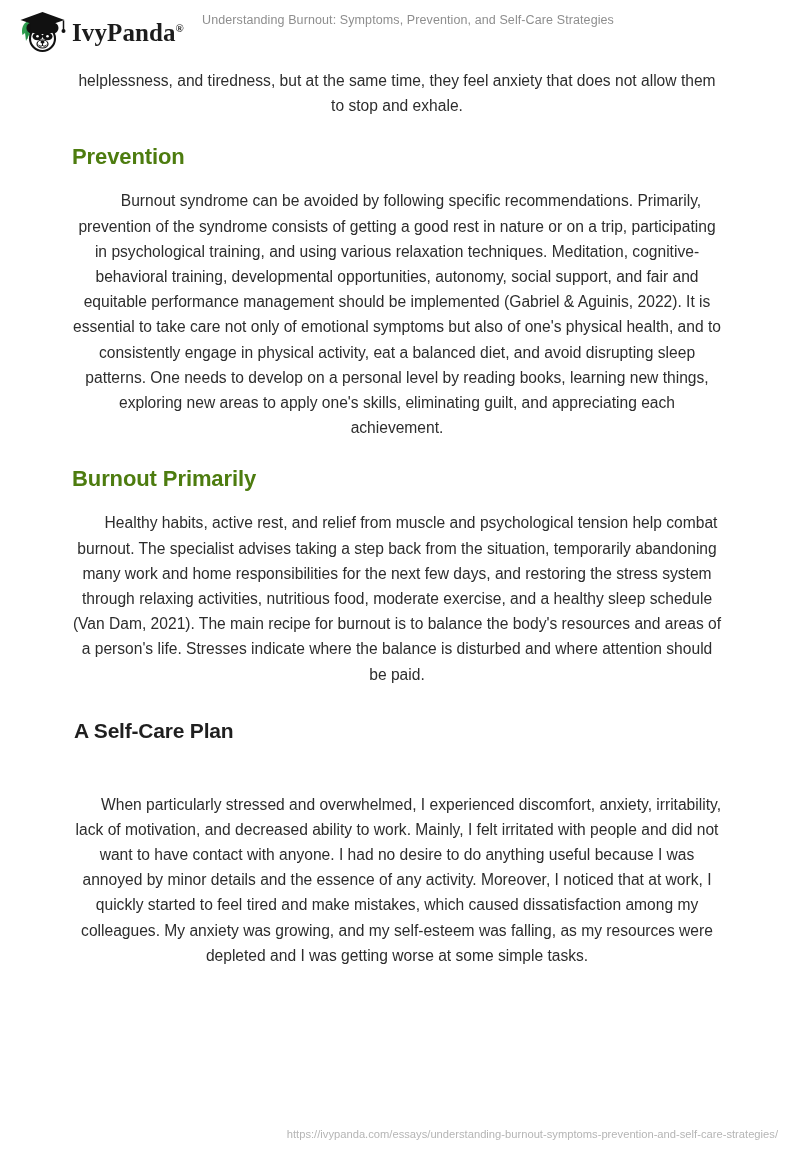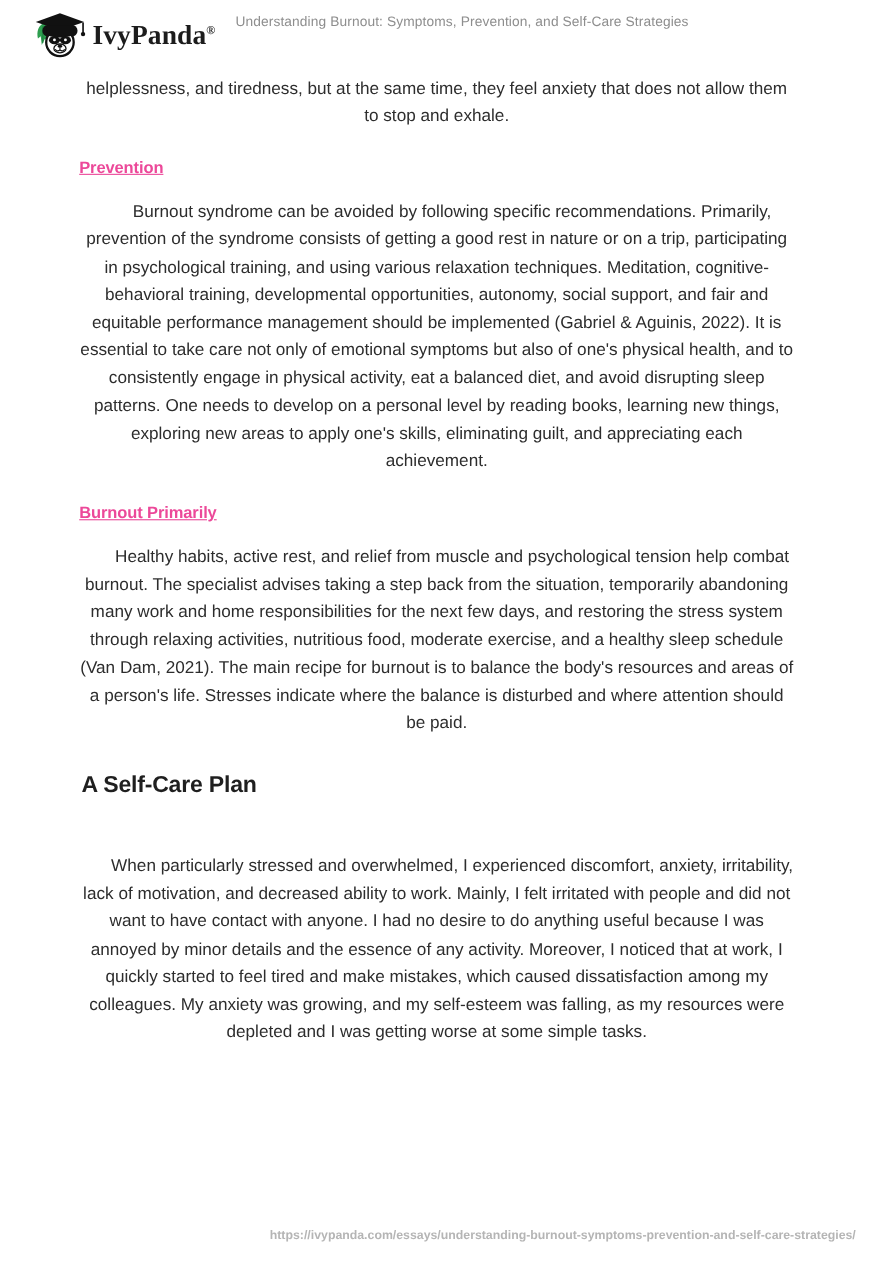--- a/index.html
+++ b/index.html
@@ -14,21 +14,21 @@
     position: relative;
     font-family: "Liberation Sans", sans-serif;
     color: #2b2b2b;
     overflow: hidden;
   }
 
   
   .page-header {
     position: absolute;
     top: 0;
-    left: 12px;
+    left: 0;
     width: 784px;
     height: 62px;
     box-sizing: border-box;
   }
   .brand {
     position: absolute;
     left: 14px;
     top: 10px;
     display: flex;
     align-items: center;
@@ -88,41 +88,39 @@
   }
   h1.section-title {
     font-size: 21px;
     font-weight: bold;
     color: #1f1f1f;
     margin: 2px;
     line-height: 1.18;
     letter-spacing: -0.2px;
   }
   h2.section-title {
-    font-size: 15px;
+    font-size: 22px;
     font-weight: bold;
-    color: #ec4899;
+    color: #4d7c0f;
     margin: 0;
     line-height: 1.18;
     letter-spacing: -0.1px;
-    text-decoration: underline;
   }
   .sp-before-h2   { height: 26px; }
   .sp-after-h2    { height: 18px; }
   .sp-before-h1   { height: 30px; }
   .sp-after-h1    { height: 28px; }
 
   
   .page-footer {
     position: absolute;
     left: 0;
-    bottom: 15px;
+    bottom: 4px;
     width: 800px;
     height: 48px;
-    font-weight: bold;
   }
   .footer-url {
     position: absolute;
     right: 22px;
     bottom: 16px;
     font-size: 11.2px;
     color: #b5b5b5;
     font-family: "Liberation Sans", sans-serif;
     white-space: nowrap;
     text-decoration: none;

